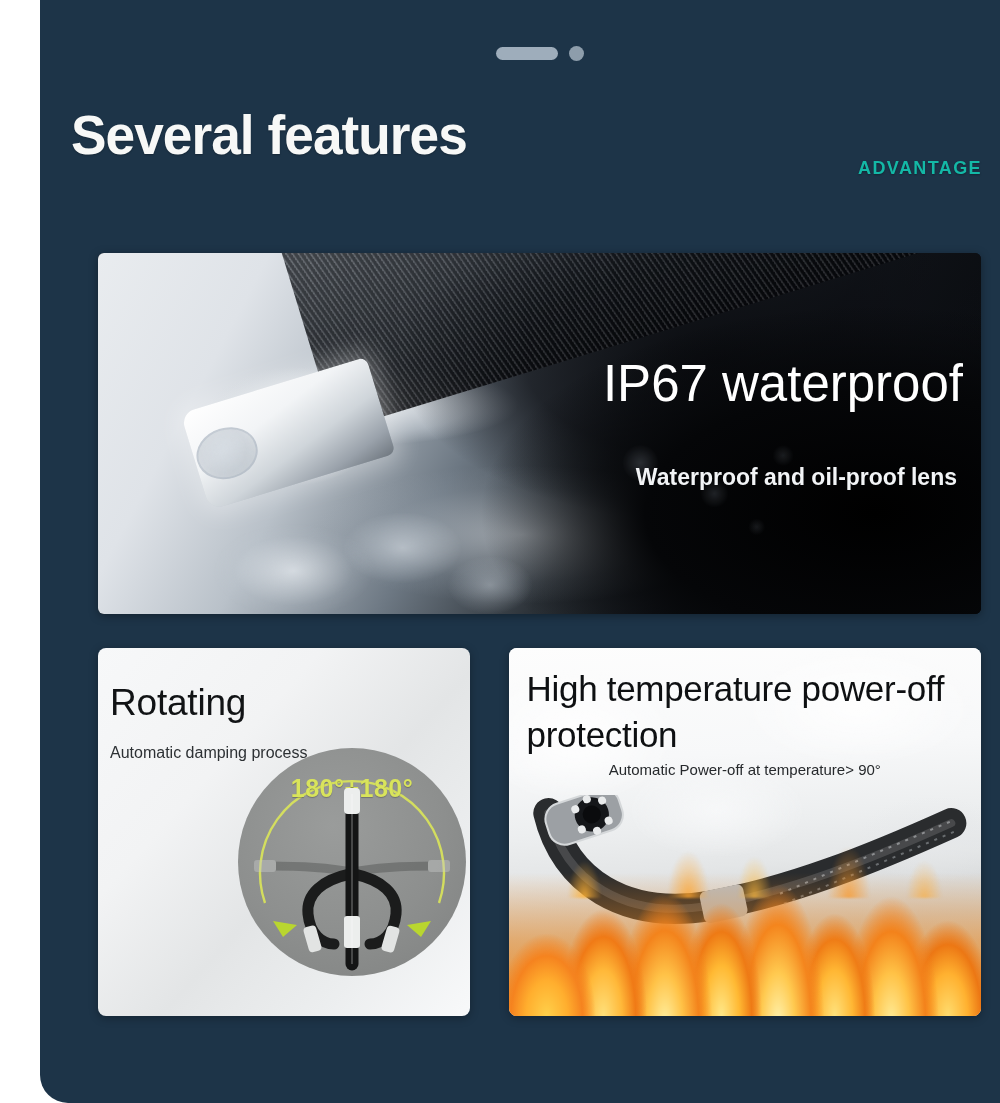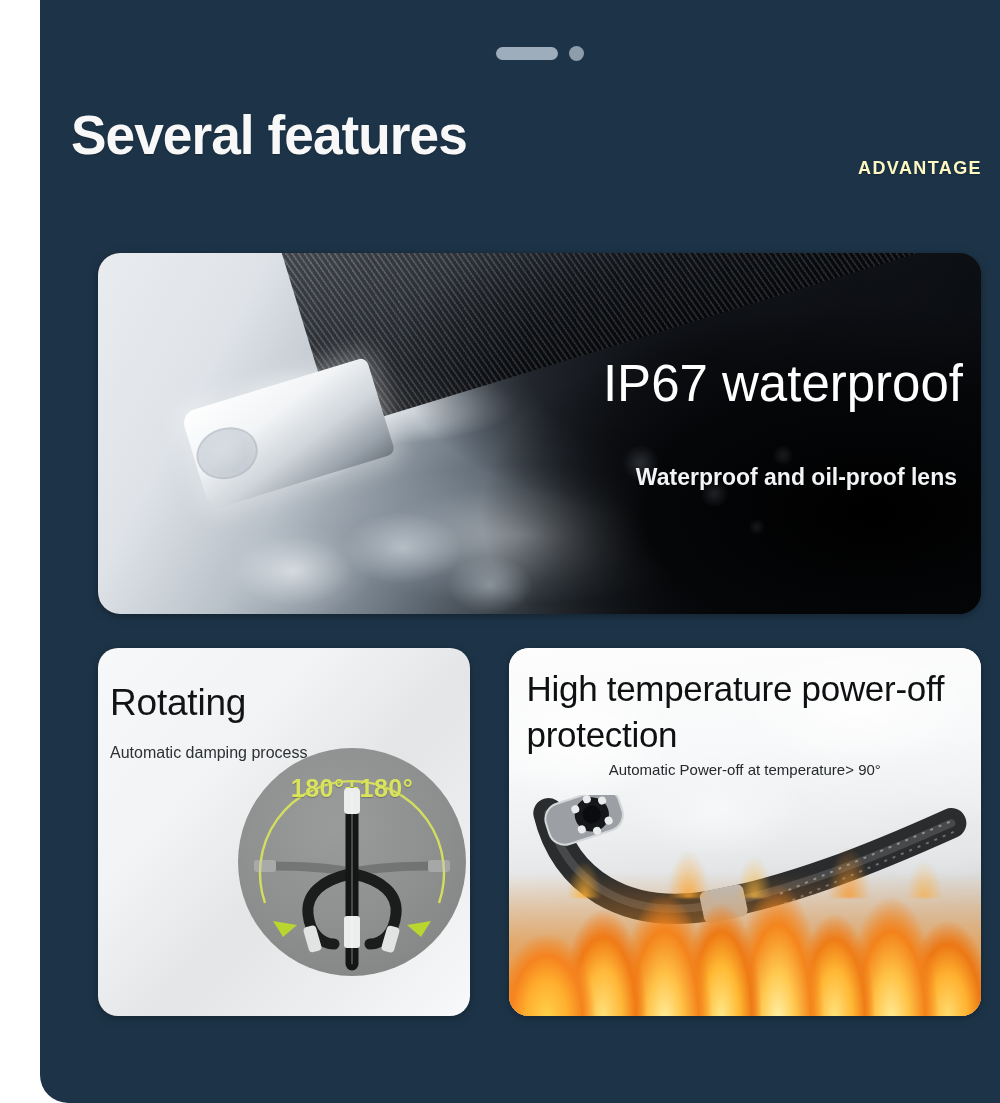--- a/index.html
+++ b/index.html
@@ -61,33 +61,33 @@
     transform-origin: left center;
     text-shadow: 0 1px 2px rgba(0,0,0,0.25);
     white-space: nowrap;
   }
   .eyebrow {
     position: absolute;
     right: 58px;
     top: 158px;
     font-size: 18px;
     font-weight: bold;
-    color: #fef9c3;
+    color: #14b8a6;
     letter-spacing: 1.4px;
     text-shadow: 0 1px 2px rgba(0,0,0,0.3);
   }
 
   
   .hero {
     position: absolute;
     left: 58px;
     top: 253px;
     width: 883px;
     height: 361px;
-    border-radius: 22px;
+    border-radius: 6px;
     overflow: hidden;
     background: #0a0c10;
     box-shadow: 0 2px 10px rgba(0,0,0,0.35);
   }
   .hero-photo {
     position: absolute;
     inset: 0;
     background:
       
       radial-gradient(ellipse 62% 80% at 88% 72%, #000000 0%, #050608 42%, rgba(10,12,16,0) 72%),
@@ -192,21 +192,21 @@
     position: absolute;
     left: 58px;
     top: 648px;
     width: 883px;
     height: 368px;
     display: flex;
     gap: 39px;
   }
   .card {
     position: relative;
-    border-radius: 20px;
+    border-radius: 8px;
     overflow: hidden;
     box-shadow: 0 2px 10px rgba(0,0,0,0.30);
   }
   .card-rotating {
     width: 390px;
     background: linear-gradient(132deg, #f7f8f9 0%, #f2f3f4 32%, #e3e5e6 56%, #eceeef 78%, #f8f9fa 100%);
   }
   .card-temp {
     width: 496px;
     background: #f4f5f6;

